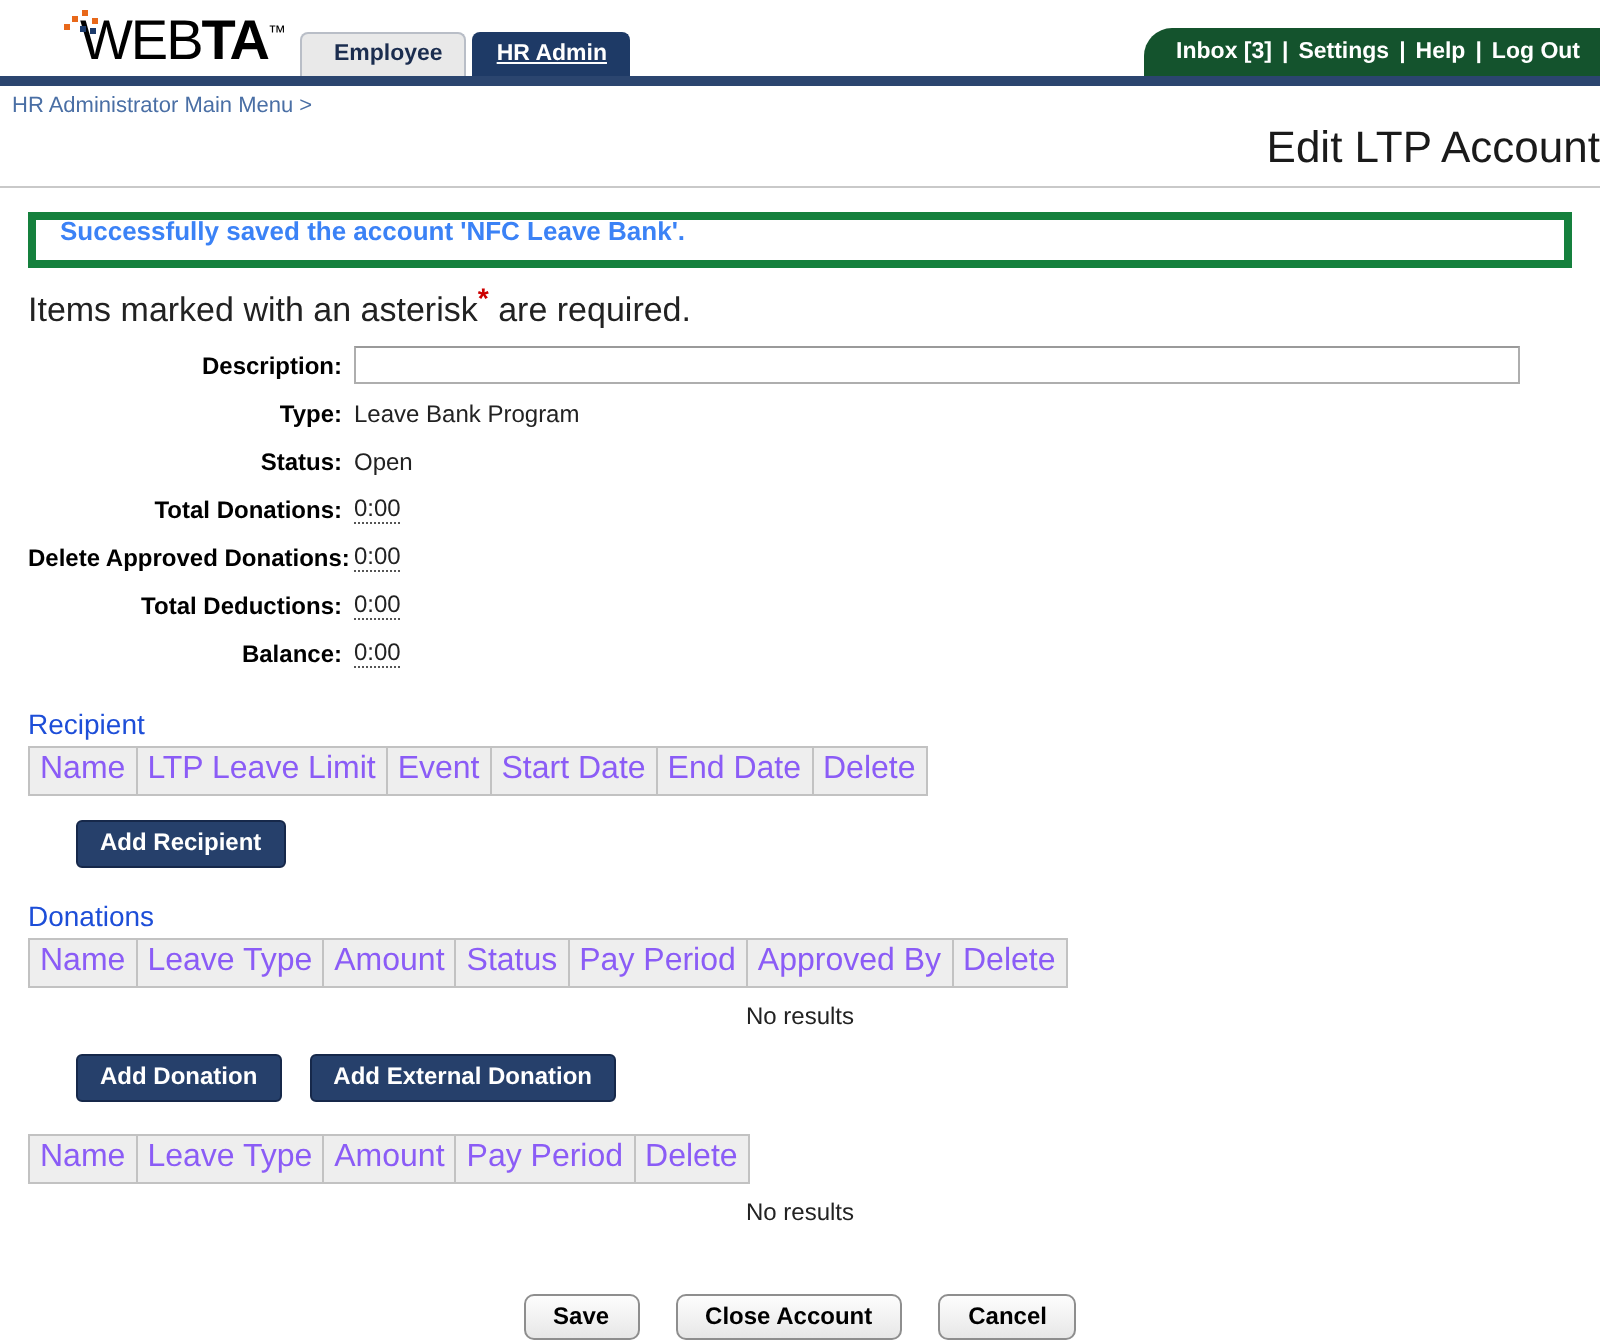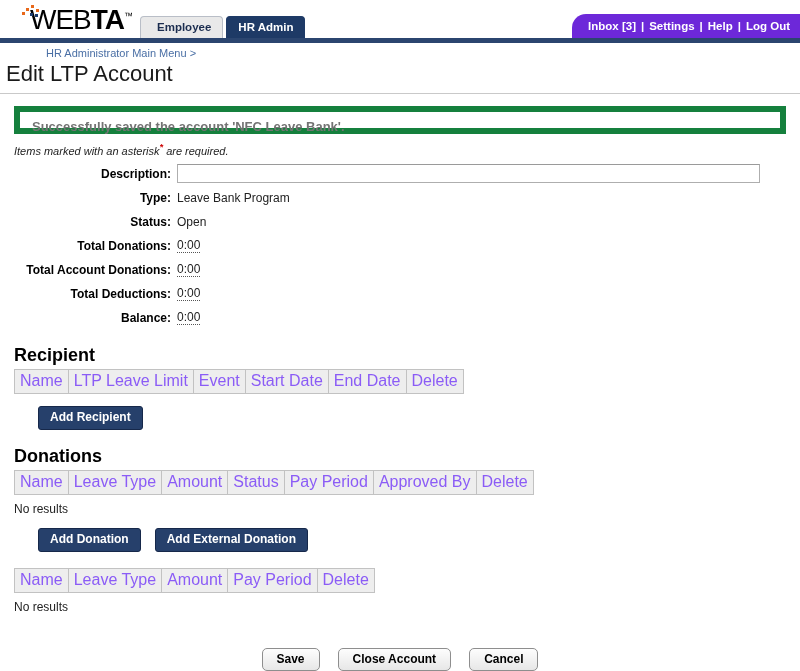--- a/index.html
+++ b/index.html
@@ -16,20 +16,21 @@
     overflow: hidden;
     color: #000;
     font-size: 12px;
   }
 
   
   .header {
     position: relative;
     height: 38px;
     background: #ffffff;
+    margin-left: 10px;
   }
   .logo {
     position: absolute;
     left: 8px;
     top: 4px;
     height: 30px;
     display: flex;
     align-items: flex-end;
     user-select: none;
   }
@@ -91,28 +92,29 @@
     color: #1b2d4f;
     border: 1px solid #b9bec7;
     border-bottom: none;
     padding-left: 16px;
   }
   .tab.active {
     background: #1e3a66;
     color: #ffffff;
     border: 1px solid #1e3a66;
     border-bottom: none;
+    text-decoration: underline;
   }
 
   .topnav {
     position: absolute;
     right: 0;
     top: 14px;
     height: 24px;
-    background: #6d28d9;
+    background: #14532d;
     color: #ffffff;
     font-size: 11.5px;
     font-weight: bold;
     display: flex;
     align-items: center;
     padding: 0 10px 0 16px;
     border-radius: 14px 0 0 0;
   }
   .topnav a {
     color: #ffffff;
@@ -126,56 +128,55 @@
     height: 5px;
     background: #2b456f;
     width: 100%;
   }
 
   
   .breadcrumb {
     padding: 4px 0 0 6px;
     font-size: 11px;
     color: #4a6fa5;
-    margin-left: 40px;
   }
   .breadcrumb a { color:#4a6fa5; text-decoration:none; cursor:pointer; }
   .page-title {
     font-size: 22px;
     color: #1a1a1a;
     font-weight: 400;
     padding: 2px 0 0 6px;
     letter-spacing: 0px;
+    text-align: right;
   }
   .title-rule {
     height: 1px;
     background: #c9c9c9;
     margin: 6px 0 0 0;
   }
 
   
   .content { padding: 0 14px; }
 
   .banner {
     margin: 12px 0 0 0;
-    border: 6px solid #15803d;
+    border: 4px solid #15803d;
     background: #ffffff;
     padding: 7px 12px;
     font-size: 13px;
     font-weight: bold;
-    color: #737373;
+    color: #3b82f6;
     height: 28px;
     display: flex;
-    align-items: flex-start;
+    align-items: flex-end;
   }
   .asterisk-note {
-    font-size: 11px;
+    font-size: 17px;
     color: #222;
     margin: 8px 0 0 0;
-    font-style: italic;
   }
   .asterisk-note sup { color: #cc0000; font-weight: bold; }
 
   
   .form { margin-top: 6px; }
   .frow {
     display: flex;
     align-items: center;
     min-height: 22px;
     margin-bottom: 2px;
@@ -204,43 +205,44 @@
     border: 1px solid #aeaeae;
     border-top-color: #9a9a9a;
     background: #ffffff;
   }
   input.name-input { width: 328px; }
   input.desc-input { width: 583px; }
 
   
   .section { margin-top: 16px; }
   .section-title {
-    font-size: 18px;
-    font-weight: bold;
-    color: #000000;
+    font-size: 14px;
+    font-weight: normal;
+    color: #1d4ed8;
     margin-bottom: 3px;
   }
   table.grid {
     border-collapse: collapse;
     border: 1px solid #c2c2c2;
   }
   table.grid th {
     background: #eeeeee;
     border: 1px solid #c2c2c2;
     font-size: 16px;
     font-weight: normal;
     color: #8b5cf6;
     padding: 2px 5px 3px 5px;
     text-align: left;
     white-space: nowrap;
   }
   .no-results {
     font-size: 12px;
     color: #222;
     margin-top: 7px;
+    text-align: center;
   }
 
   .btnrow { margin-top: 12px; display: flex; gap: 14px; padding-left: 24px; }
   button.navy {
     font-family: "Liberation Sans", sans-serif;
     background: #26406b;
     color: #ffffff;
     font-size: 12px;
     font-weight: bold;
     border: 1px solid #16284a;
@@ -339,21 +341,21 @@
       <div class="flabel">Status:</div>
       <div class="fvalue">Open</div>
     </div>
 
     <div class="frow">
       <div class="flabel">Total Donations:</div>
       <div class="fvalue dotted">0:00</div>
     </div>
 
     <div class="frow">
-      <div class="flabel">Total Account Donations:</div>
+      <div class="flabel">Delete Approved Donations:</div>
       <div class="fvalue dotted">0:00</div>
     </div>
 
     <div class="frow">
       <div class="flabel">Total Deductions:</div>
       <div class="fvalue dotted">0:00</div>
     </div>
 
     <div class="frow">
       <div class="flabel">Balance:</div>

